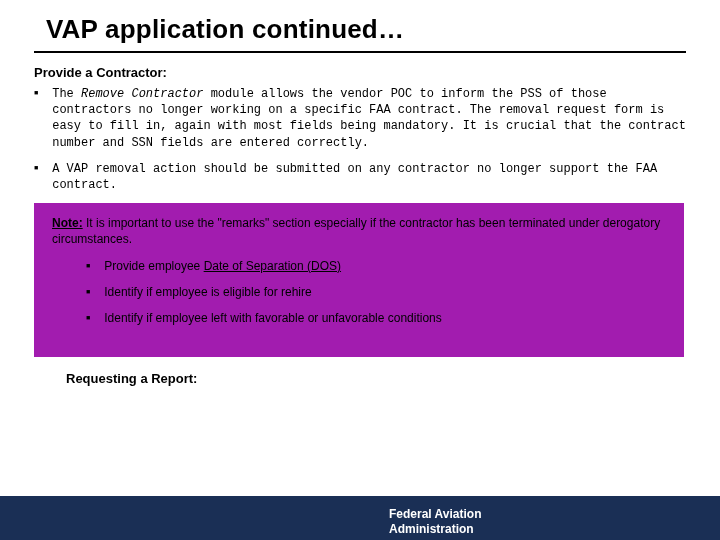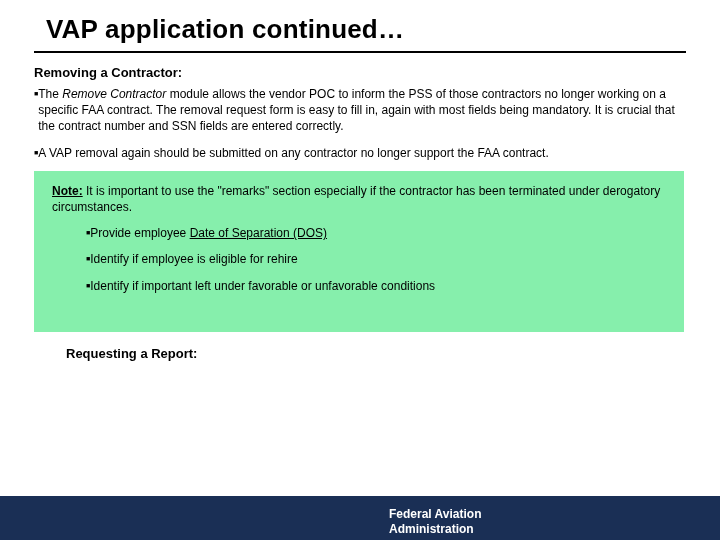--- a/index.html
+++ b/index.html
@@ -3,74 +3,74 @@
 <meta charset="utf-8">
 <style>
   * { box-sizing: border-box; margin: 0; padding: 0; }
   html, body { width: 720px; height: 540px; font-family: Arial, Helvetica, sans-serif; background: #fff; color: #000; }
   .slide { width: 720px; height: 540px; position: relative; }
   .title { font-size: 26px; font-weight: bold; margin: 14px 0 6px 46px; letter-spacing: 0.2px; }
   .rule { border: none; border-top: 2px solid #000; margin: 4px 34px 0 34px; }
   .subhead { font-size: 13px; font-weight: bold; margin: 12px 0 6px 34px; }
   .subhead.report { margin-top: 14px; padding-left: 32px; }
   ul.bullets { list-style: none; margin: 0 34px 0 34px; }
-  ul.bullets > li { display: flex; font-size: 12px; line-height: 1.35; margin-bottom: 10px; }
+  ul.bullets > li { display: flex; gap: 14px; font-size: 12px; line-height: 1.35; margin-bottom: 10px; font-family: Liberation Mono, monospace; }
   ul.bullets > li .sq { flex: 0 0 auto; font-size: 7px; line-height: 1; margin-top: 4px; }
   .em-i { font-style: italic; }
-  .notebox { background: #86efac; margin: 6px 36px 0 34px; padding: 12px 18px 28px 18px; }
+  .notebox { background: #a21caf; margin: 6px 36px 0 34px; padding: 12px 18px 21px 18px; }
   .note-line { font-size: 12px; line-height: 1.35; margin-bottom: 10px; }
   .note-line .lbl { font-weight: bold; text-decoration: underline; }
   ul.inner { list-style: none; margin: 0 0 0 34px; }
-  ul.inner > li { display: flex; font-size: 12px; line-height: 1.35; margin-bottom: 10px; }
+  ul.inner > li { display: flex; gap: 14px; font-size: 12px; line-height: 1.35; margin-bottom: 10px; }
   ul.inner > li .sq { flex: 0 0 auto; font-size: 7px; line-height: 1; margin-top: 4px; }
   .ul-text { text-decoration: underline; }
   .footer { position: absolute; left: 0; right: 0; bottom: 0; height: 58px; background: #1a2f55; }
   .footer .agency { position: absolute; left: 389px; top: 11px; color: #fff; font-size: 12px; font-weight: bold; line-height: 1.25; }
 </style>
 </head>
 <body>
 
 <div class="slide">
 
   <h1 class="title">VAP application continued…</h1>
   <hr class="rule">
 
-  <div class="subhead">Removing a Contractor:</div>
+  <div class="subhead">Provide a Contractor:</div>
 
   <ul class="bullets">
     <li>
       <span class="sq">■</span>
       <span>
         <span>The </span><span class="em-i">Remove Contractor</span><span> module allows the vendor POC to inform the PSS of those contractors no longer working on a specific FAA contract.  The removal request form is easy to fill in, again with most fields being mandatory.  It is crucial that the contract number and SSN fields are entered correctly.</span>
       </span>
     </li>
     <li>
       <span class="sq">■</span>
-      <span>A VAP removal again should be submitted on any contractor no longer support the FAA contract.</span>
+      <span>A VAP removal action should be submitted on any contractor no longer support the FAA contract.</span>
     </li>
   </ul>
 
   <div class="notebox">
     <div class="note-line">
       <span class="lbl">Note:</span><span> It is important to use the "remarks" section especially if the contractor has been terminated under derogatory circumstances.</span>
     </div>
     <ul class="inner">
       <li>
         <span class="sq">■</span>
         <span>
           <span>Provide employee </span><span class="ul-text">Date of Separation (DOS)</span>
         </span>
       </li>
       <li>
         <span class="sq">■</span>
         <span>Identify if employee is eligible for rehire</span>
       </li>
       <li>
         <span class="sq">■</span>
-        <span>Identify if important left under favorable or unfavorable conditions</span>
+        <span>Identify if employee left with favorable or unfavorable conditions</span>
       </li>
     </ul>
   </div>
 
   <div class="subhead report">Requesting a Report:</div>
 
 
   <div class="footer">
     <div class="agency">
       <span>Federal Aviation</span><br>

